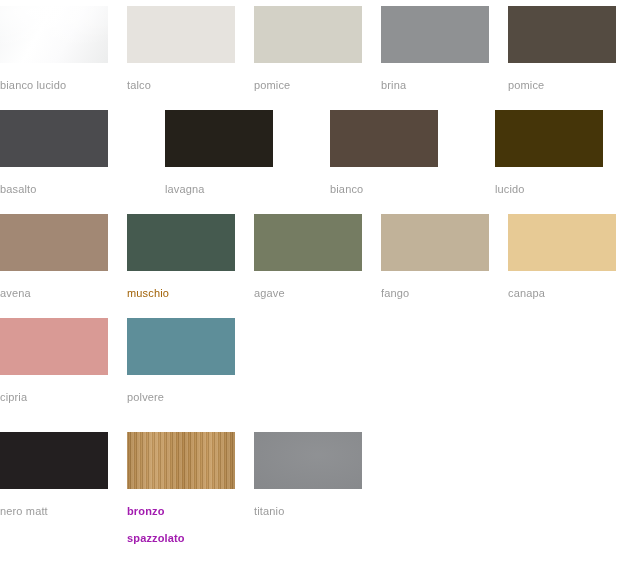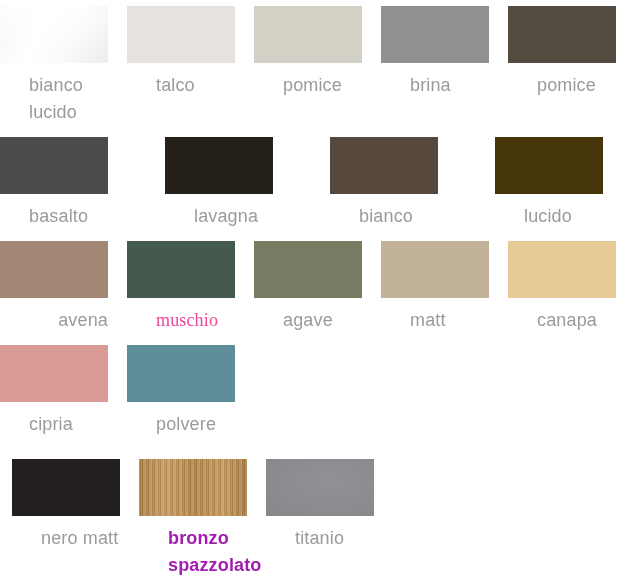--- a/index.html
+++ b/index.html
@@ -35,35 +35,34 @@
     width: 108px;
     height: 57px;
     display: block;
     position: relative;
     overflow: hidden;
   }
   .swatch-empty {
     background: transparent;
   }
   .label {
-    font-size: 18px;
+    font-size: 11px;
     line-height: 27px;
     color: #9b9b9b;
     letter-spacing: 0.15px;
     padding-top: 9px;
     white-space: pre-line;
     font-weight: 400;
-    margin-left: 29px;
   }
   
   .row-1 { margin-top: 6px; }
   .row-2 { margin-top: 11px; gap: 38px; }
   .row-3 { margin-top: 11px; }
   .row-4 { margin-top: 11px; }
-  .row-5 { margin-top: 21px; padding-left: 12px; }
+  .row-5 { margin-top: 21px; }
 
   
   .finish-gloss::after {
     content: "";
     position: absolute;
     inset: 0;
     background:
       radial-gradient(ellipse 150% 90% at 30% 10%, rgba(255,255,255,0.95) 0%, rgba(255,255,255,0.2) 55%, rgba(255,255,255,0) 75%),
       linear-gradient(118deg, #f4f5f6 0%, #ffffff 38%, #fbfbfc 62%, #eceded 100%);
   }
@@ -138,33 +137,33 @@
     </div>
     <div class="cell">
       <div class="swatch" style="background-color: rgb(69, 53, 9);"></div>
       <div class="label" style="color: rgb(155, 155, 155);">lucido</div>
     </div>
   </div>
 
   <div class="row row-3">
     <div class="cell">
       <div class="swatch" style="background-color: rgb(162, 136, 116);"></div>
-      <div class="label" style="color: rgb(155, 155, 155); text-align: right;">avena</div>
+      <div class="label" style="color: rgb(155, 155, 155);">avena</div>
     </div>
     <div class="cell">
       <div class="swatch" style="background-color: rgb(69, 90, 79);"></div>
-      <div class="label" style="color: #ec4899; font-family: Liberation Serif, serif;">muschio</div>
+      <div class="label" style="color: #a16207;">muschio</div>
     </div>
     <div class="cell">
       <div class="swatch" style="background-color: rgb(117, 124, 98);"></div>
       <div class="label" style="color: rgb(155, 155, 155);">agave</div>
     </div>
     <div class="cell">
       <div class="swatch" style="background-color: rgb(193, 178, 153);"></div>
-      <div class="label" style="color: rgb(155, 155, 155);">matt</div>
+      <div class="label" style="color: rgb(155, 155, 155);">fango</div>
     </div>
     <div class="cell">
       <div class="swatch" style="background-color: rgb(231, 202, 149);"></div>
       <div class="label" style="color: rgb(155, 155, 155);">canapa</div>
     </div>
   </div>
 
   <div class="row row-4">
     <div class="cell">
       <div class="swatch" style="background-color: rgb(217, 154, 149);"></div>

